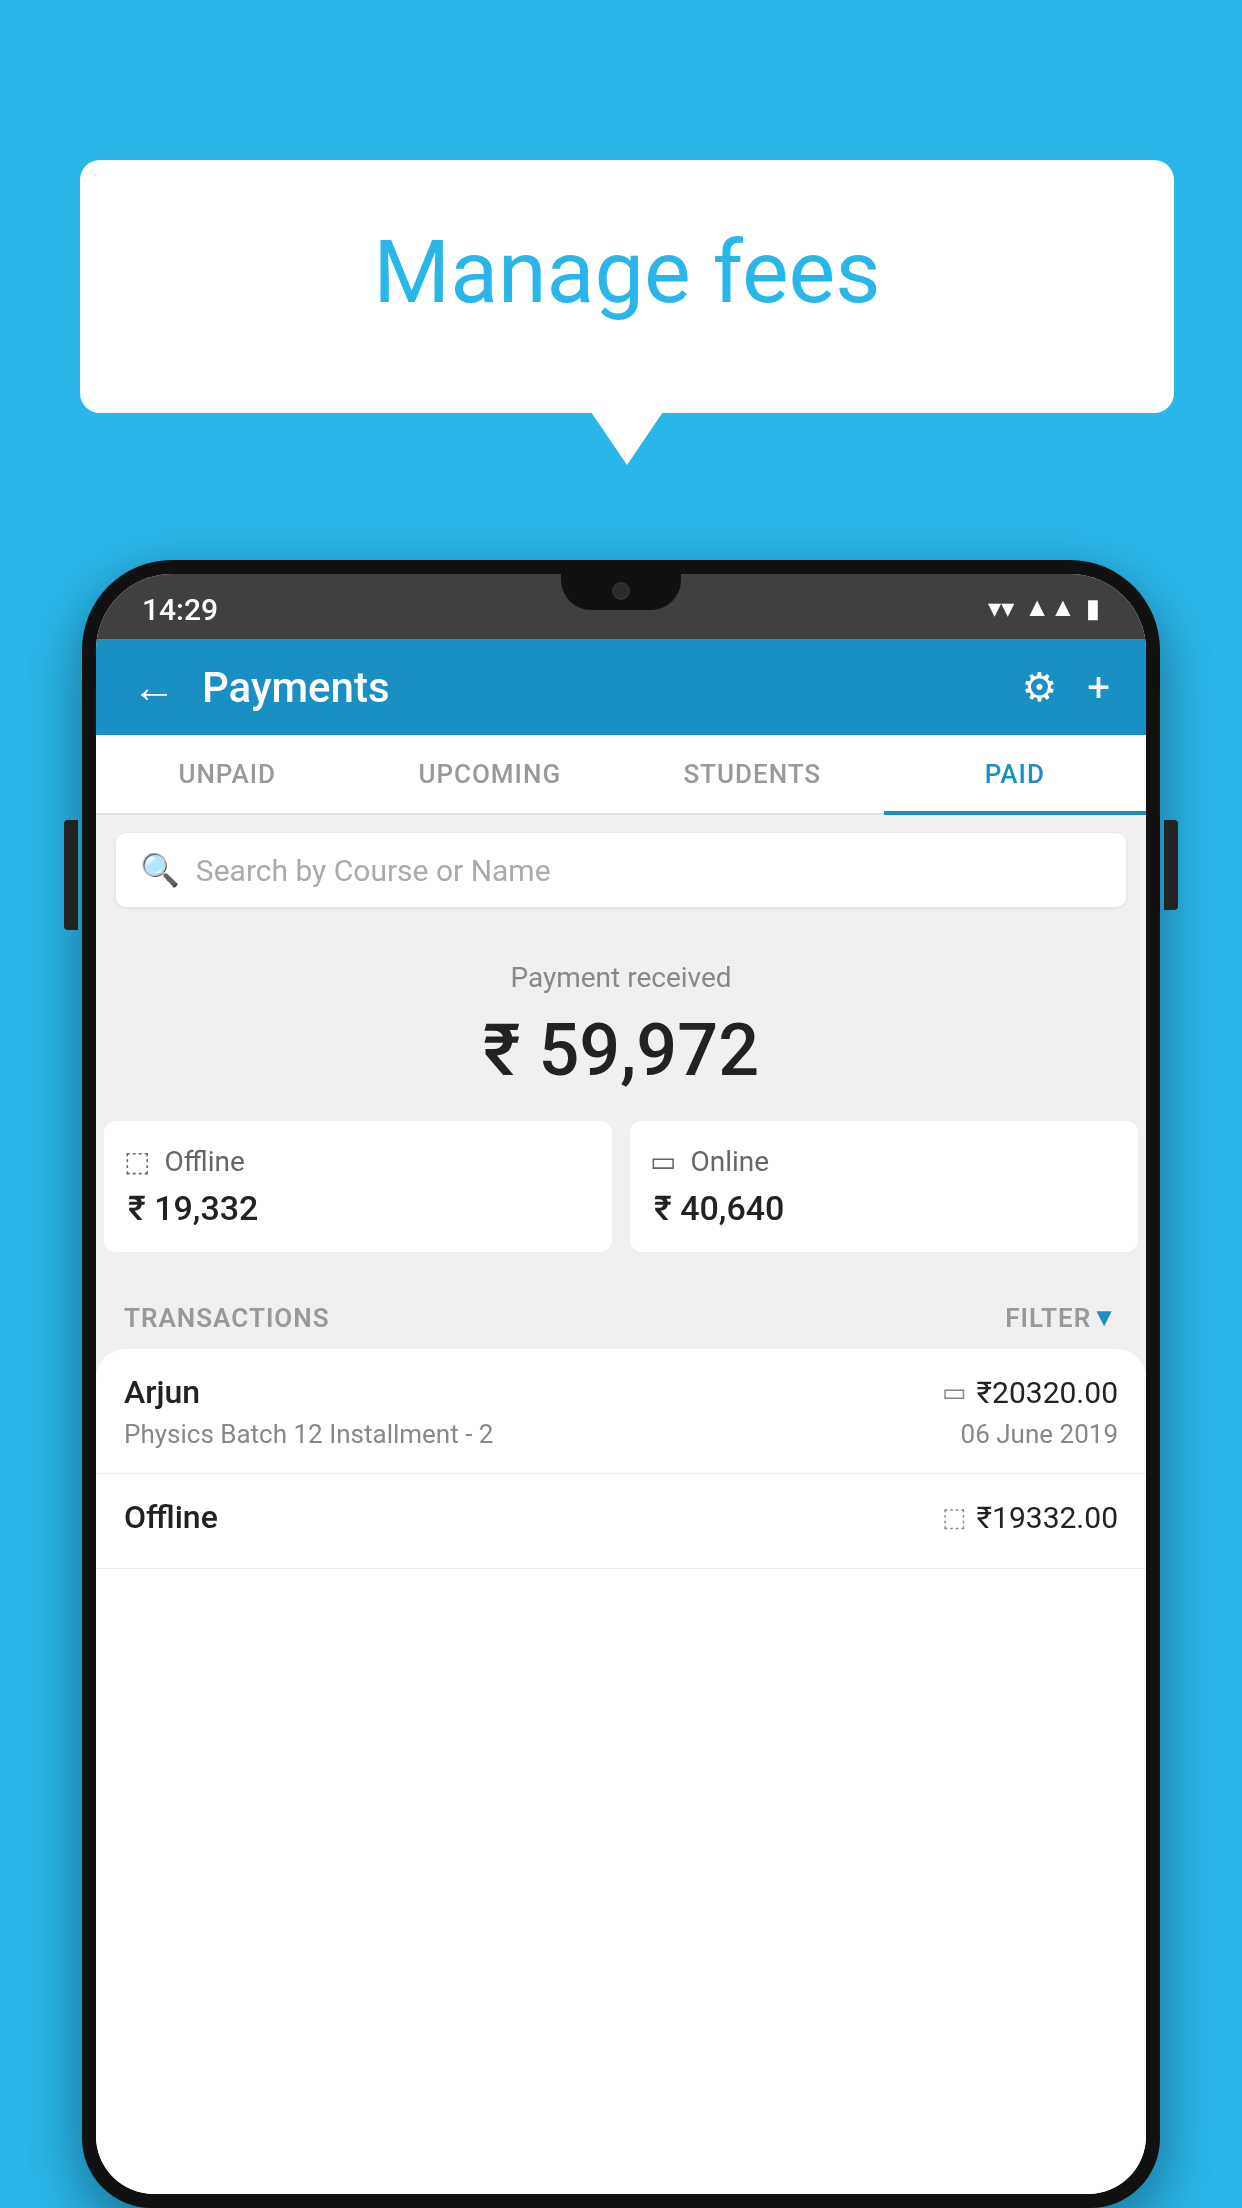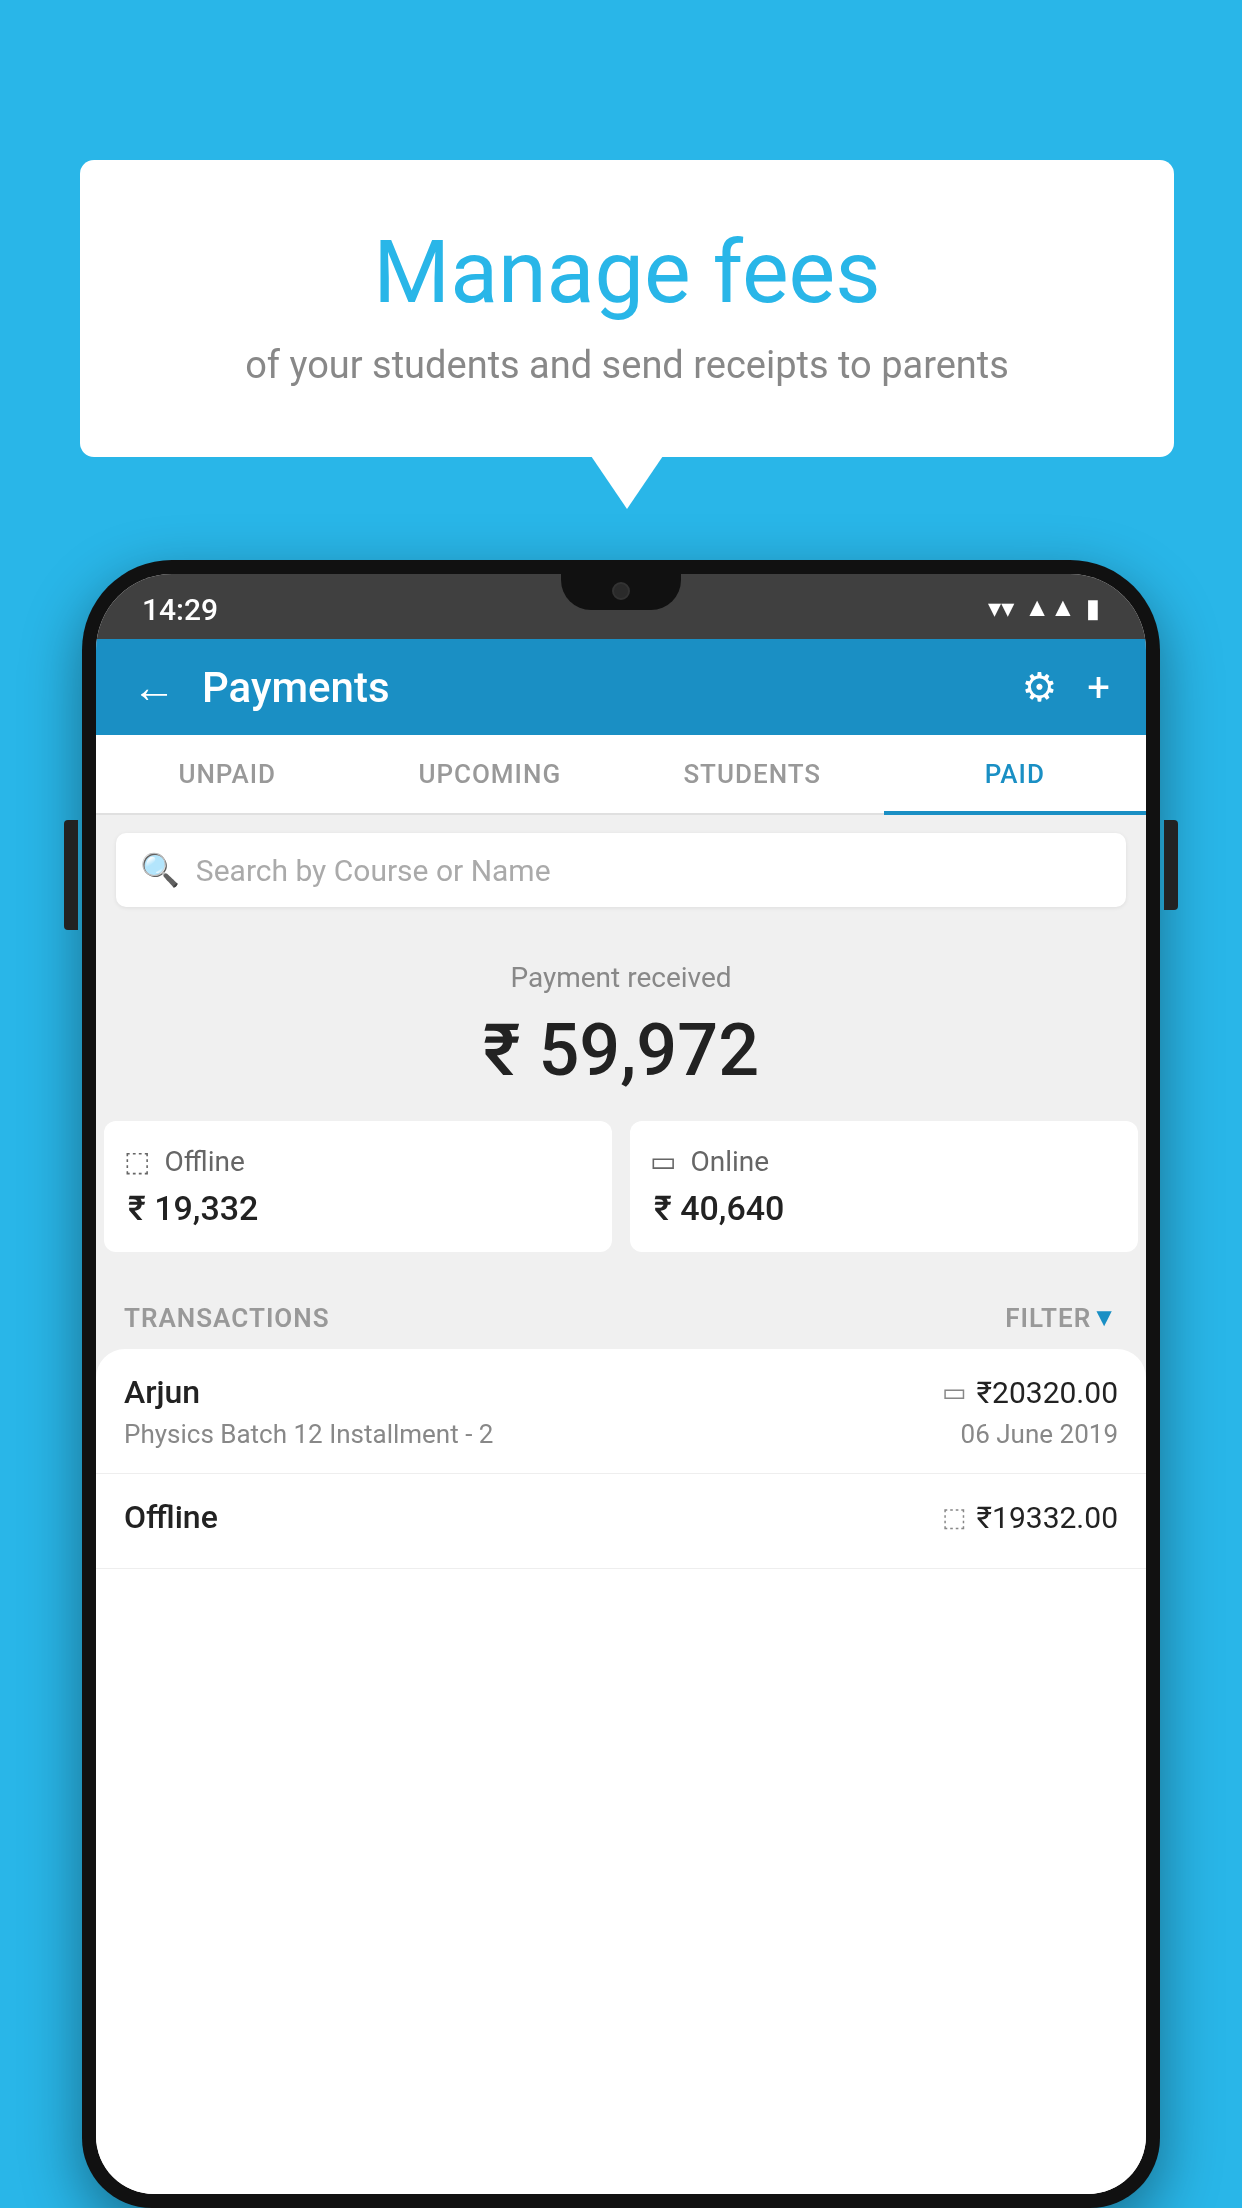--- a/index.html
+++ b/index.html
@@ -12,21 +12,21 @@
       position: relative;
     }
 
     
     .speech-bubble {
       position: absolute;
       top: 160px;
       left: 80px;
       right: 68px;
       background: white;
-      border-radius: 14px;
+      border-radius: 20px;
       padding: 60px 50px 70px;
       text-align: center;
     }
     .speech-bubble::after {
       content: '';
       position: absolute;
       bottom: -52px;
       left: 50%;
       transform: translateX(-50%);
       width: 0;
@@ -350,21 +350,20 @@
     .txn-date {
       color: #888;
       font-size: 26px;
     }
   </style>
 </head>
 <body>
 
 <div class="speech-bubble">
   <div class="bubble-title">Manage fees</div>
-  <div class="bubble-subtitle">of your students and send receipts to parents</div>
 </div>
 
 <div class="phone-frame">
 
   <div class="notch">
     <div class="notch-camera"></div>
   </div>
 
   <div class="phone-screen">
 

